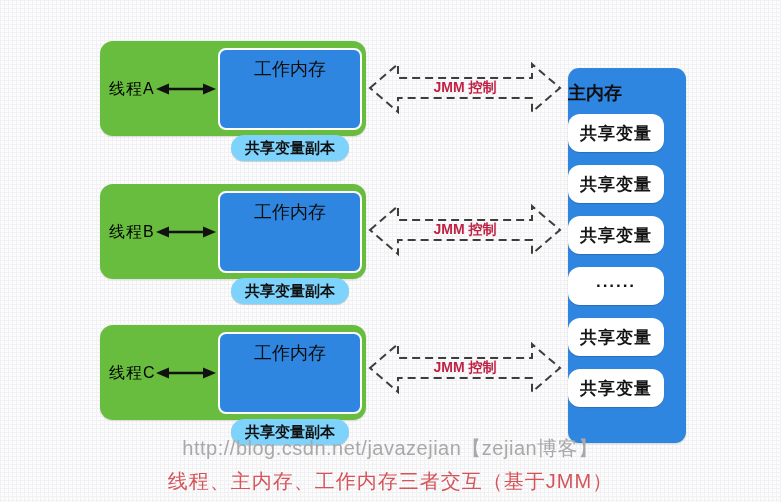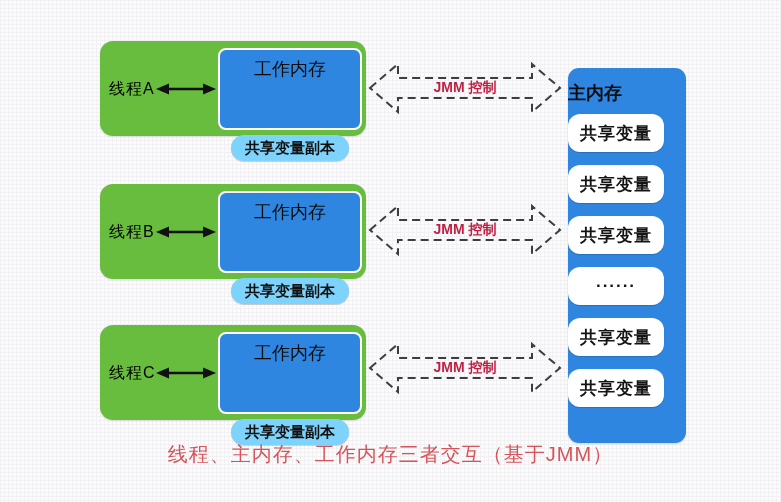--- a/index.html
+++ b/index.html
@@ -184,16 +184,17 @@
       <div class="slot">共享变量</div>
       <div class="slot">共享变量</div>
       <div class="slot">共享变量</div>
       <div class="slot">······</div>
       <div class="slot">共享变量</div>
       <div class="slot">共享变量</div>
     </div>
   </div>
 
   <div class="footer">
+    <div class="footer-url">http://blog.csdn.net/javazejian【zejian博客】</div>
     <div class="footer-caption">线程、主内存、工作内存三者交互（基于JMM）</div>
   </div>
 
 </div>
 
 </body></html>

